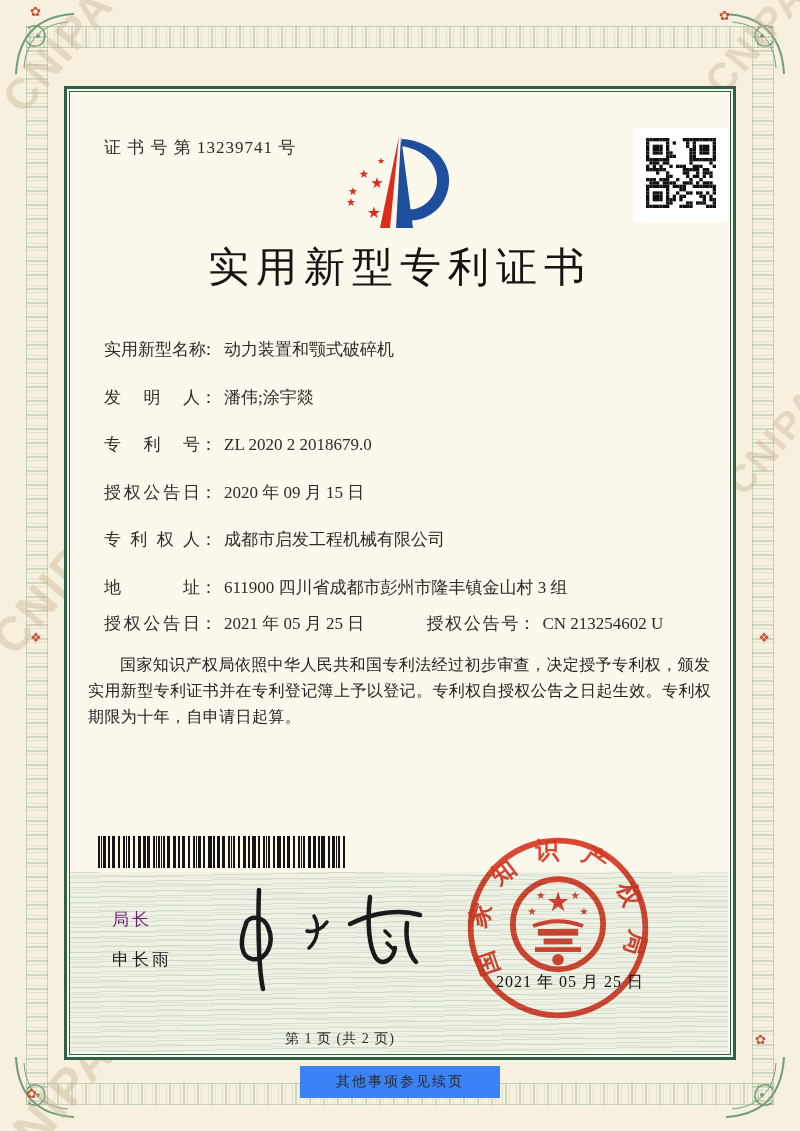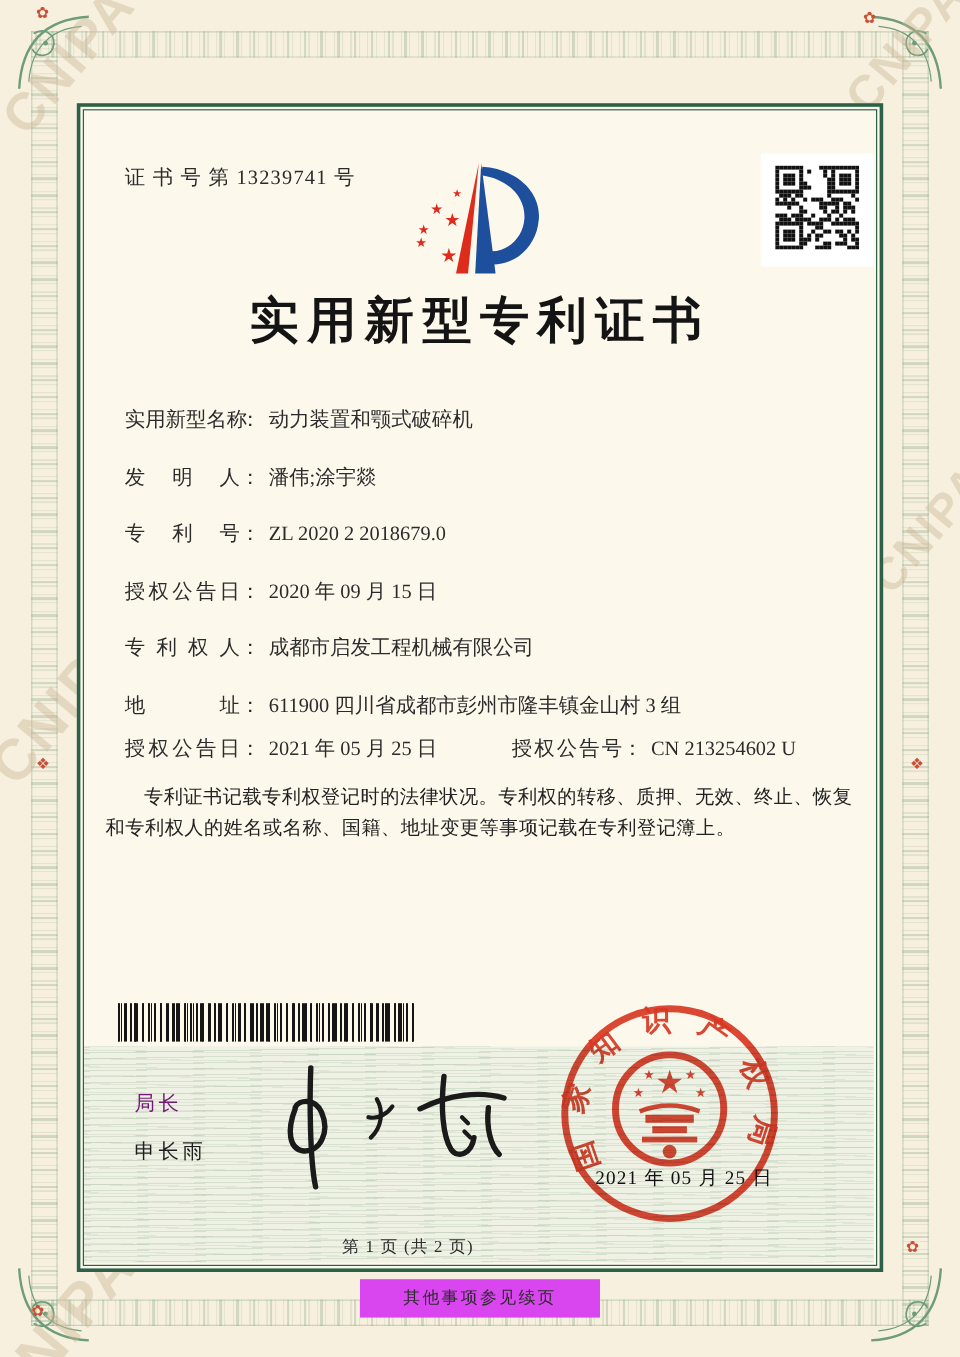--- a/index.html
+++ b/index.html
@@ -44,21 +44,21 @@
   .cert-border-inner{
     position:absolute;inset:2px;border:1px solid #2c6147;
   }
   
   .cert-no{position:absolute;left:104px;top:136px;font-size:17px;letter-spacing:1px;}
   .qr-panel{position:absolute;left:634px;top:128px;width:94px;height:94px;background:#fff;}
   .qr-panel svg{position:absolute;left:12px;top:10px;}
   .logo{position:absolute;left:330px;top:126px;}
   .title{
     position:absolute;left:0;top:240px;width:800px;text-align:center;
-    font-size:41px;font-weight:700;letter-spacing:7px;color:#141414;
+    font-size:41px;font-weight:400;letter-spacing:7px;color:#141414;
   }
   .fields{position:absolute;left:104px;top:338px;width:600px;font-size:17px;}
   .frow{position:absolute;left:0;white-space:nowrap;font-family:Liberation Serif, serif;}
   .lbl{display:inline-block;width:96px;text-align:justify;text-align-last:justify;vertical-align:top;}
   .val{margin-left:7px;}
   .pair2{margin-left:58px;}
   .paras{
     position:absolute;left:88px;top:652px;width:628px;
     font-size:16px;line-height:26px;letter-spacing:.4px;color:#222;
   }
@@ -78,21 +78,21 @@
       repeating-linear-gradient(90deg,#151515 0 1px,transparent 1px 7px),
       repeating-linear-gradient(90deg,transparent 0 3px,#151515 3px 4px,transparent 4px 11px);
   }
   .signer-title{position:absolute;left:112px;top:908px;font-size:17px;letter-spacing:3px;color:#701a75;}
   .signer-name{position:absolute;left:112px;top:948px;font-size:17px;letter-spacing:3px;color:#1d1d1d;}
   .signature{position:absolute;left:228px;top:882px;}
   .seal{position:absolute;left:462px;top:832px;mix-blend-mode:multiply;}
   .seal-date{position:absolute;left:496px;top:972px;font-size:16px;letter-spacing:1px;color:#111;z-index:0;}
   .page-num{position:absolute;left:0;top:1030px;width:680px;text-align:center;font-size:14px;letter-spacing:1px;}
   .note-box{
-    position:absolute;left:300px;top:1066px;width:200px;height:32px;background:#d946ef;
+    position:absolute;left:300px;top:1066px;width:200px;height:32px;background:#3b82f6;
     display:flex;align-items:center;justify-content:center;font-size:14px;letter-spacing:2px;
   }
 </style>
 </head>
 <body>
 
 <div class="edge h" style="top:26px"></div>
 <div class="edge h" style="bottom:26px"></div>
 <div class="edge v" style="left:26px"></div>
 <div class="edge v" style="right:26px"></div>
@@ -422,21 +422,21 @@
   <div class="frow" style="top:238px">
     <span class="lbl">地址</span><span>：</span><span class="val">611900 四川省成都市彭州市隆丰镇金山村 3 组</span>
   </div>
   <div class="frow" style="top:274px">
     <span class="lbl">授权公告日</span><span>：</span><span class="val">2021 年 05 月 25 日</span>
     <span class="pair2"><span class="lbl" style="width:92px">授权公告号</span><span>：</span><span class="val">CN 213254602 U</span></span>
   </div>
 </div>
 
 <div class="paras">
-  <p>专利证书记载专利权登记时的法律状况。专利权的转移、质押、无效、终止、恢复和专利权人的姓名或名称、国籍、地址变更等事项记载在专利登记簿上。</p>
+  <p>国家知识产权局依照中华人民共和国专利法经过初步审查，决定授予专利权，颁发实用新型专利证书并在专利登记簿上予以登记。专利权自授权公告之日起生效。专利权期限为十年，自申请日起算。</p>
 </div>
 
 <div class="wavezone"></div>
 
 <div class="barcode"></div>
 
 <div class="signer-title">局长</div>
 <div class="signer-name">申长雨</div>
 
 <div class="signature">

